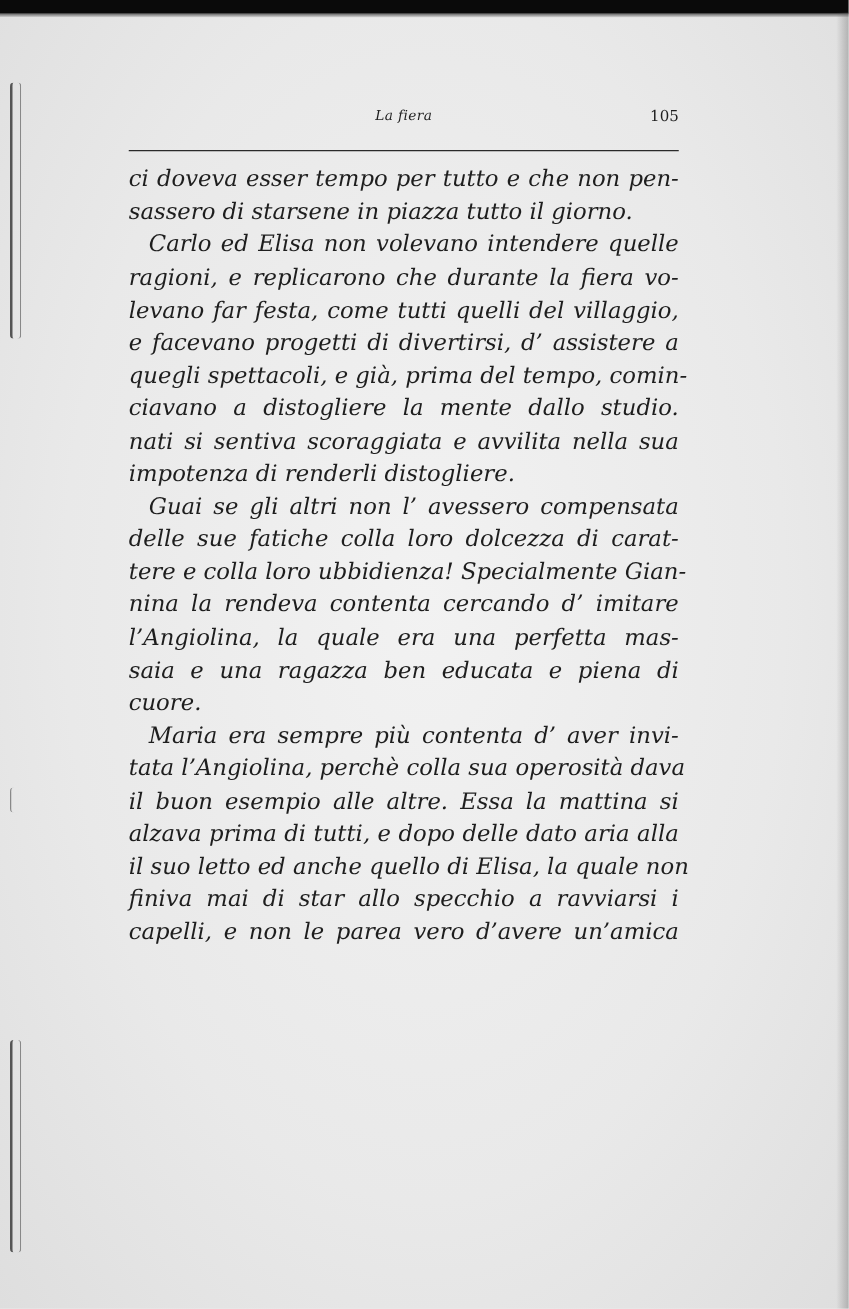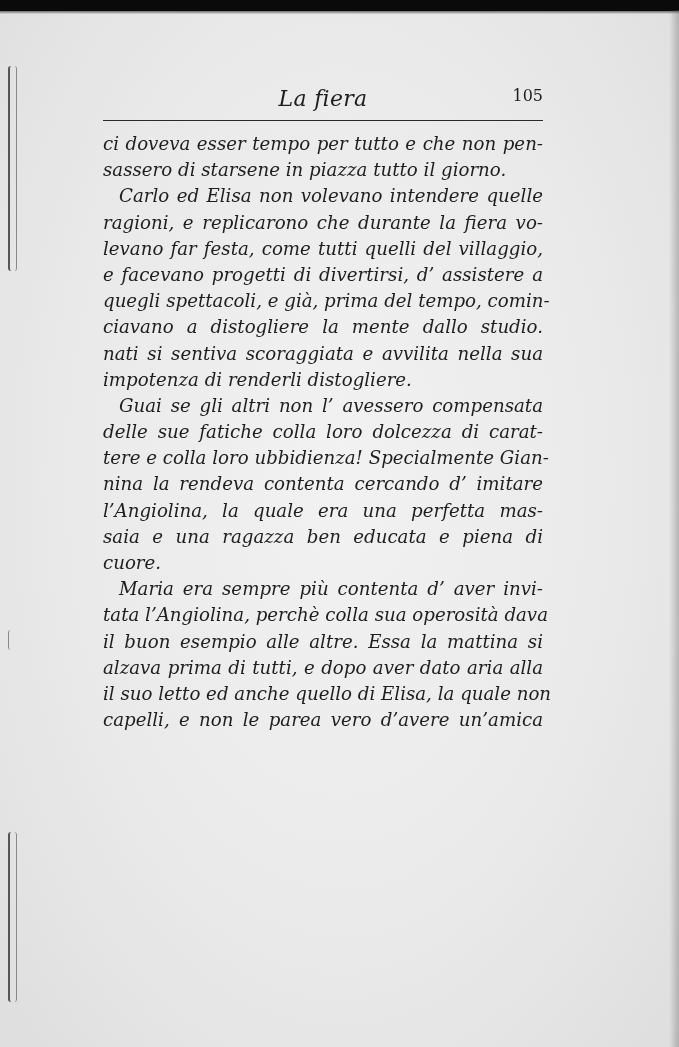--- a/index.html
+++ b/index.html
@@ -33,24 +33,24 @@
     }
     .bm1 { top: 66px; height: 205px; }
     .bm2 { top: 832px; height: 170px; }
     .bm3 { top: 630px; height: 20px; border-left: 1px solid #888; border-right: none; }
 
     .running-head {
       position: absolute; left: 103px; top: 86px; width: 440px; height: 26px;
     }
     .running-title {
       position: absolute; left: 0; right: 0; top: 0; text-align: center;
-      font-style: italic; font-size: 22px; letter-spacing: 0.3px;
+      font-style: italic; font-size: 11px; letter-spacing: 0.3px;
     }
     .page-number {
-      position: absolute; right: 0; top: 0; font-size: 16px;
+      position: absolute; right: 0; top: 0; font-size: 12px;
     }
     .head-rule {
       position: absolute; left: 103px; top: 120px; width: 440px; height: 0;
       border-top: 1.5px solid #2a2a2a;
     }
     .text-block {
       position: absolute; left: 103px; top: 131px; width: 440px;
       font-size: 18.2px; line-height: 26.2px;
     }
     .line {
@@ -93,16 +93,17 @@
   <span class="line indent">Guai se gli altri non l’ avessero compensata</span>
   <span class="line">delle sue fatiche colla loro dolcezza di carat-</span>
   <span class="line">tere e colla loro ubbidienza! Specialmente Gian-</span>
   <span class="line">nina la rendeva contenta cercando d’ imitare</span>
   <span class="line">l’Angiolina, la quale era una perfetta mas-</span>
   <span class="line">saia e una ragazza ben educata e piena di</span>
   <span class="line last">cuore.</span>
   <span class="line indent">Maria era sempre più contenta d’ aver invi-</span>
   <span class="line">tata l’Angiolina, perchè colla sua operosità dava</span>
   <span class="line">il buon esempio alle altre. Essa la mattina si</span>
-  <span class="line">alzava prima di tutti, e dopo aver dato aria alla</span>
+  <span class="line">alzava prima di tutti, e dopo delle dato aria alla</span>
   <span class="line">il suo letto ed anche quello di Elisa, la quale non</span>
+  <span class="line">finiva mai di star allo specchio a ravviarsi i</span>
   <span class="line">capelli, e non le parea vero d’avere un’amica</span>
 </div>
 
 </body></html>

